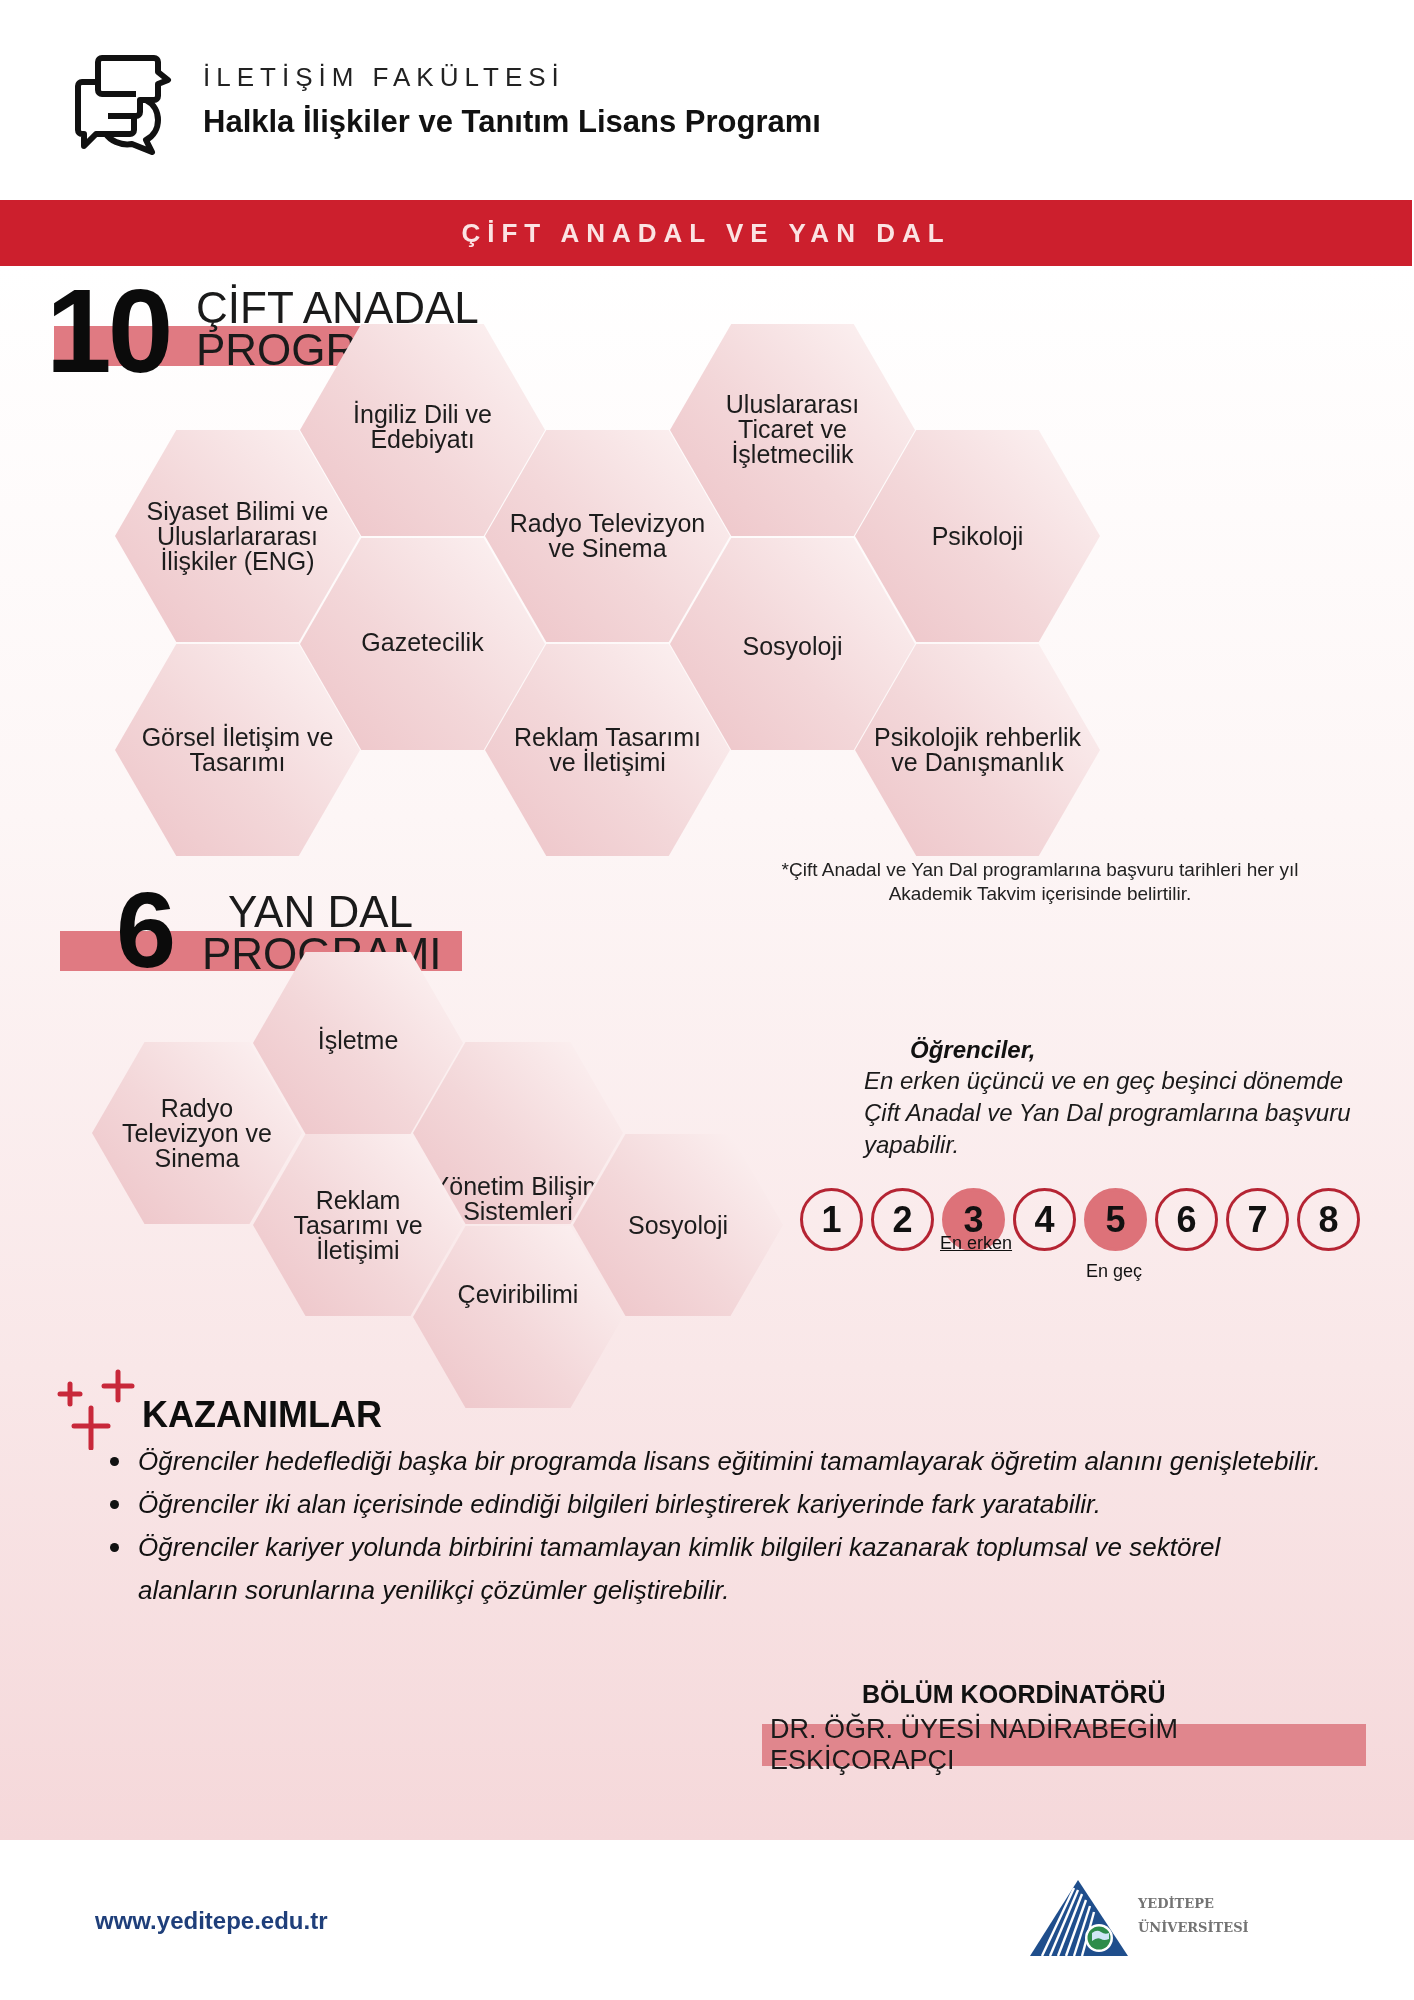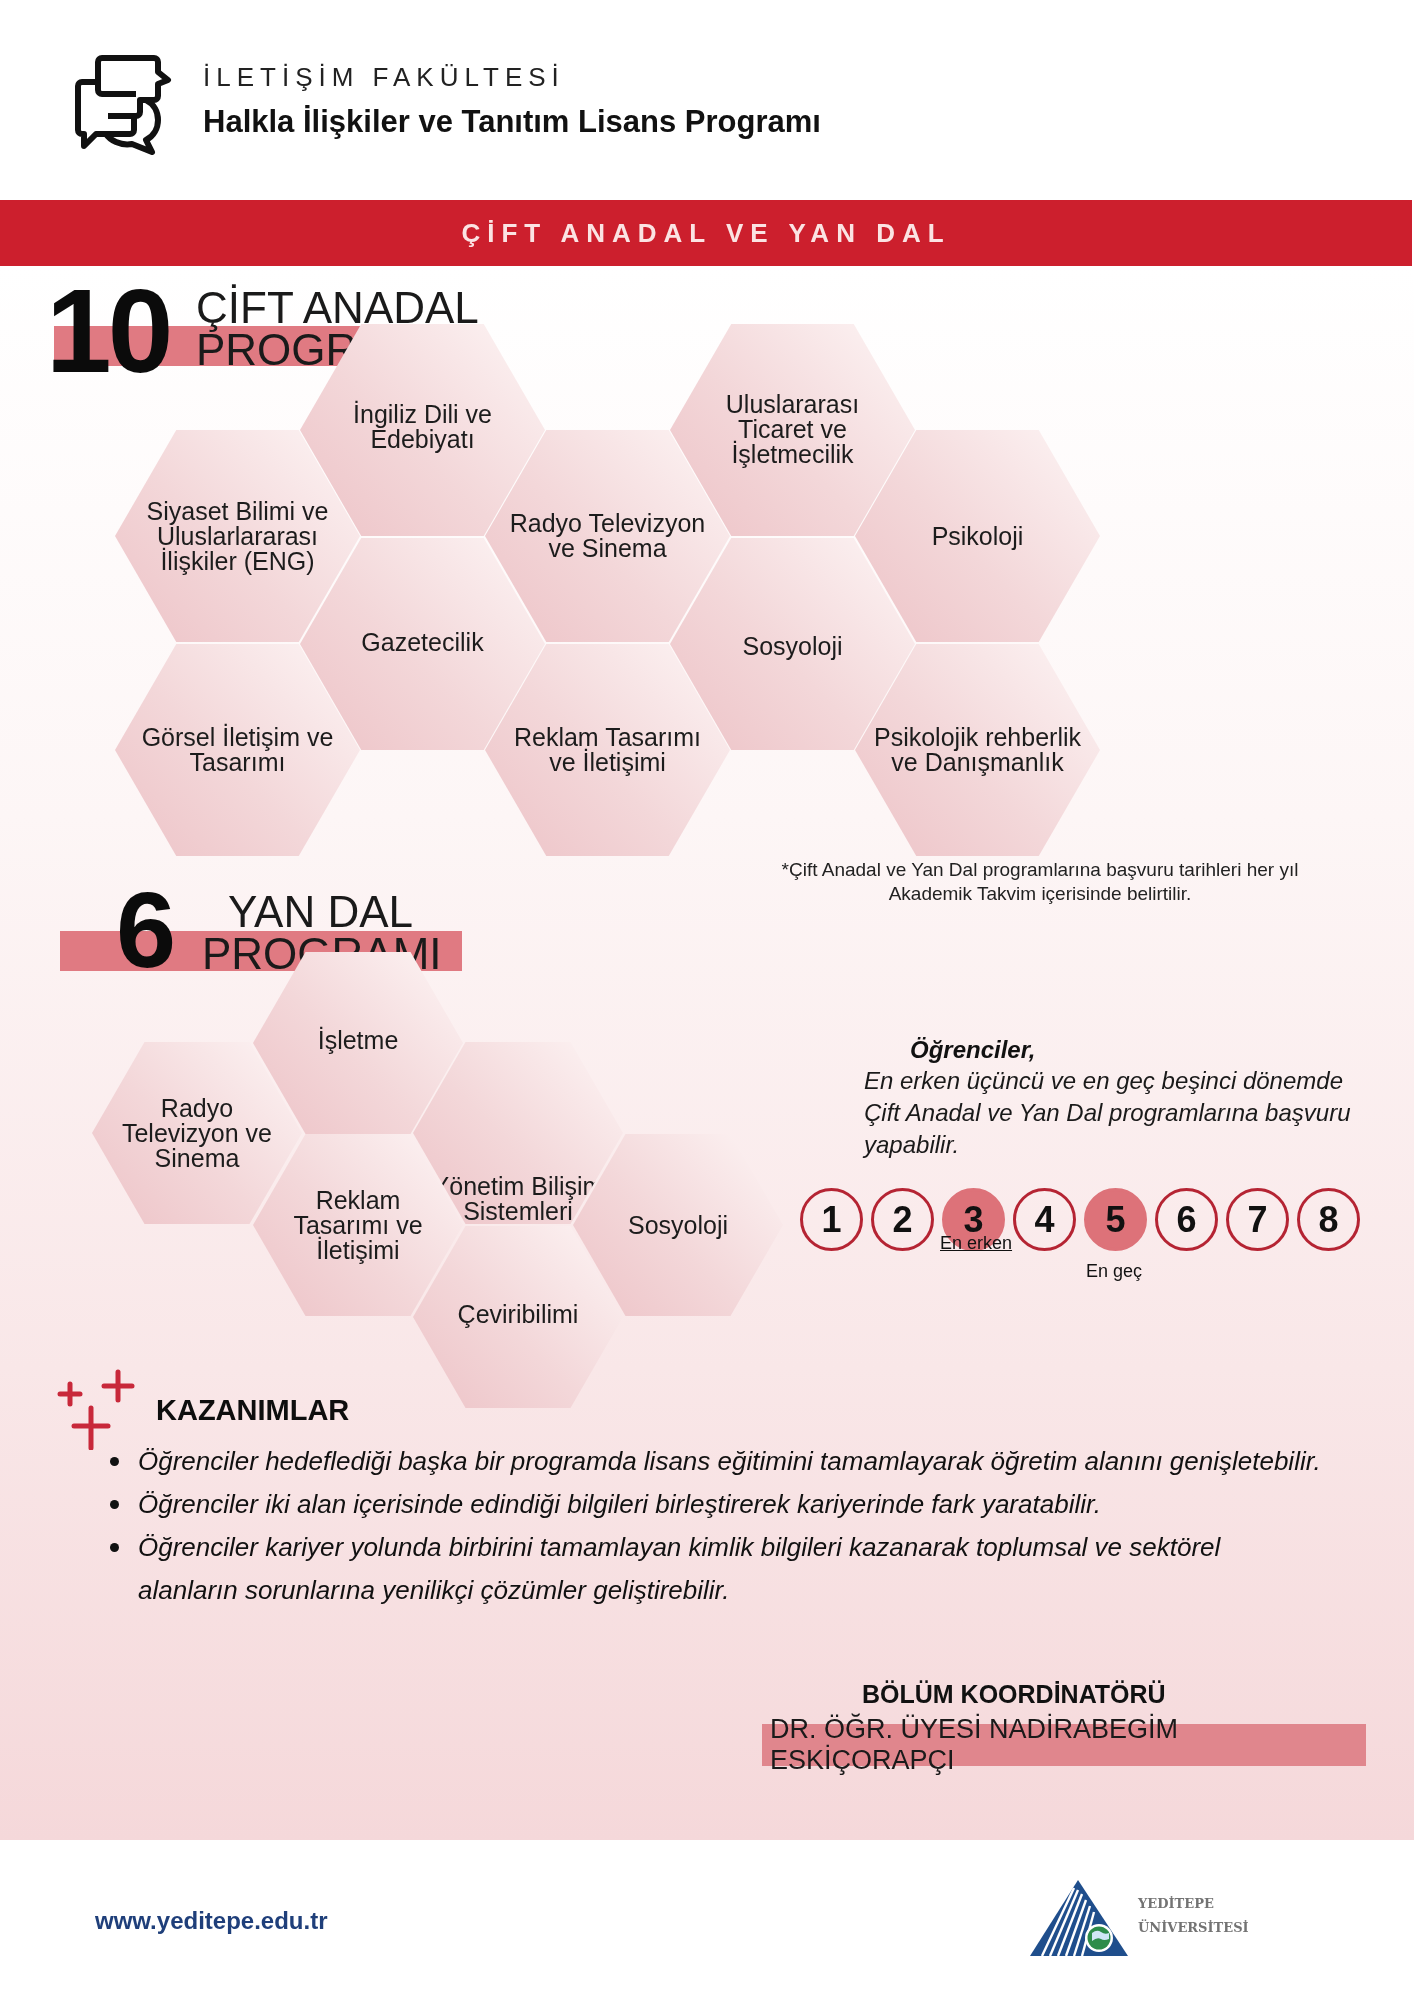--- a/index.html
+++ b/index.html
@@ -49,21 +49,21 @@
   .sem {
     width: 63px; height: 63px; border-radius: 50%;
     border: 3px solid #b52433; display: flex; align-items: center; justify-content: center;
     font-size: 36px; font-weight: bold; color: #111; background: transparent;
   }
   .sem.hl { background: #dd7279; border-color: #dd7279; }
   .sem-label { position: absolute; font-size: 18px; color: #111; }
 
   
   .plus-icon { position: absolute; left: 56px; top: 1368px; width: 90px; height: 82px; }
-  .kaz-title { position: absolute; left: 156px; top: 1394px; font-size: 29px; font-weight: bold; color: #0e0e0e; }
+  .kaz-title { position: absolute; left: 142px; top: 1394px; font-size: 36px; font-weight: bold; color: #0e0e0e; }
   .kaz-list { position: absolute; left: 108px; top: 1440px; width: 1250px; list-style: none; }
   .kaz-list li { position: relative; padding-left: 30px; font-size: 26px; line-height: 43px; font-style: italic; color: #111; }
   .kaz-list li::before { content: ""; position: absolute; left: 2px; top: 17px; width: 9px; height: 9px; border-radius: 50%; background: #111; }
 
   .coord-title { position: absolute; left: 862px; top: 1680px; font-size: 25px; font-weight: bold; color: #111; }
   .coord-name {
     position: absolute; left: 762px; top: 1724px; width: 604px; height: 42px;
     background: #e0868d; display: flex; align-items: center; padding-left: 8px;
     font-size: 27px; color: #1a1a1a;
   }
@@ -140,21 +140,21 @@
 <div class="hex sm" style="left:253px;top:952px;width:210px;height:182px;align-items:flex-start;">
     <span style="margin-top:76px;">İşletme</span>
   </div>
 <div class="hex sm" style="left:253px;top:1134px;width:210px;height:182px;align-items:flex-start;">
     <span style="margin-top:54px;">Reklam Tasarımı ve İletişimi</span>
   </div>
 <div class="hex sm" style="left:413px;top:1042px;width:210px;height:182px;align-items:flex-end;">
     <span style="margin-top:50px;">Yönetim Bilişim Sistemleri</span>
   </div>
 <div class="hex sm" style="left:413px;top:1226px;width:210px;height:182px;align-items:flex-start;">
-    <span style="margin-top:76px;">Çeviribilimi</span>
+    <span style="margin-top:56px;">Çeviribilimi</span>
   </div>
 <div class="hex sm" style="left:573px;top:1134px;width:210px;height:182px;">
     <span>Sosyoloji</span>
   </div>
 
 <div class="students-title">Öğrenciler,</div>
 <div class="students-text">En erken üçüncü ve en geç beşinci dönemde Çift Anadal ve Yan Dal programlarına başvuru yapabilir.</div>
 
 <div class="sem-row">
   <div class="sem">1</div>

